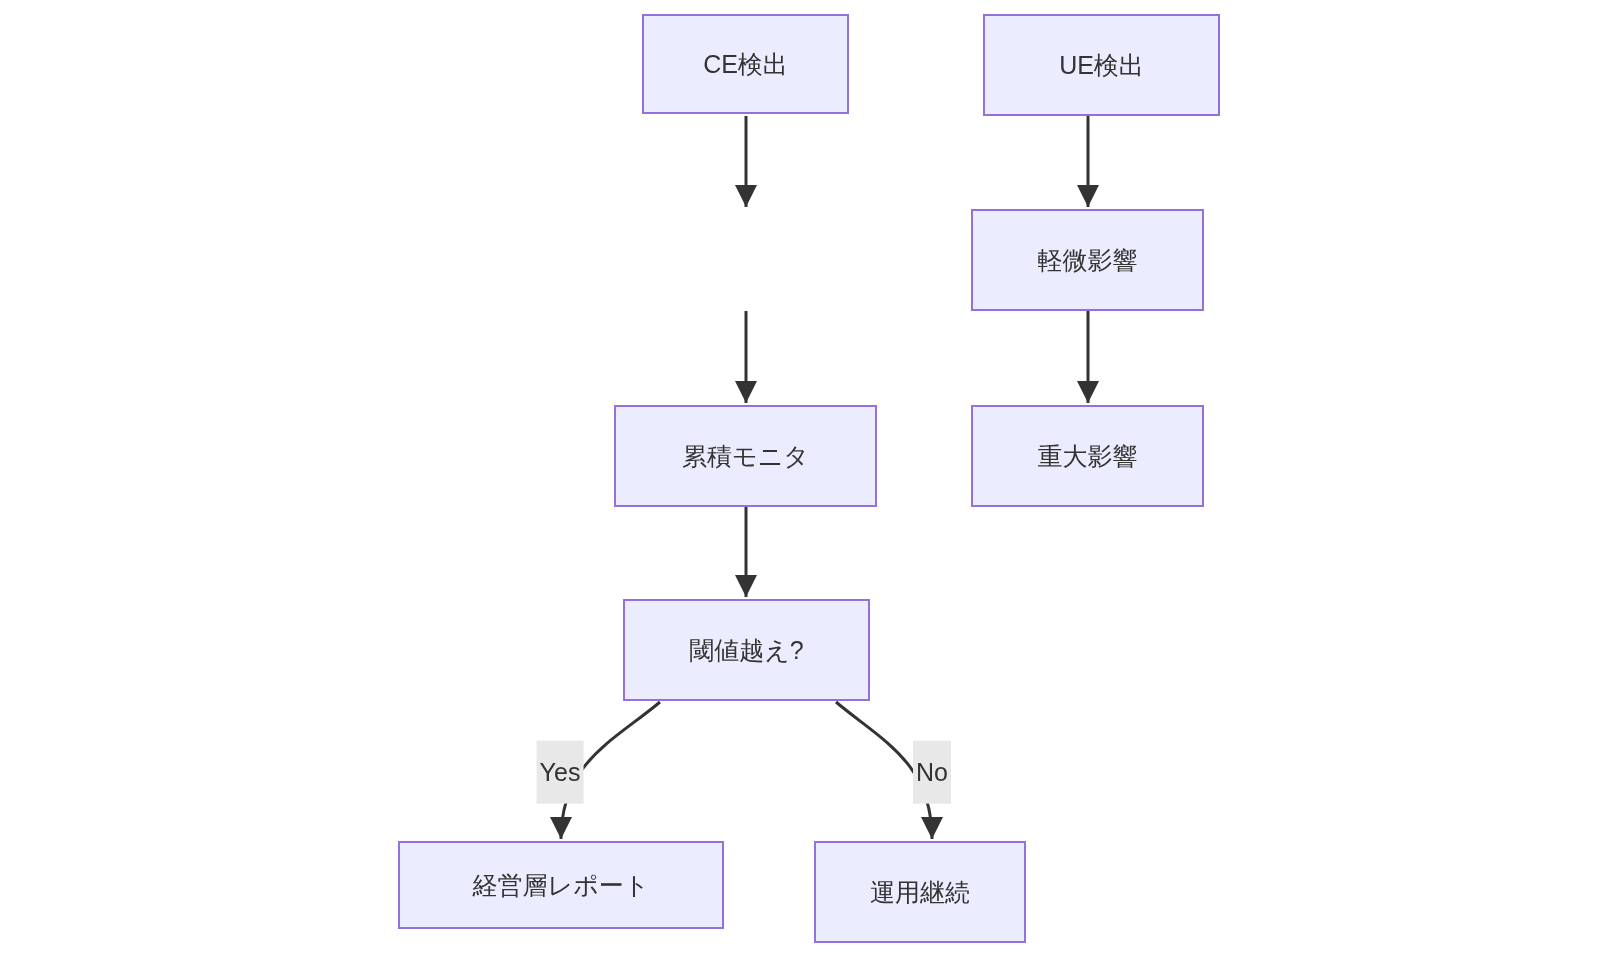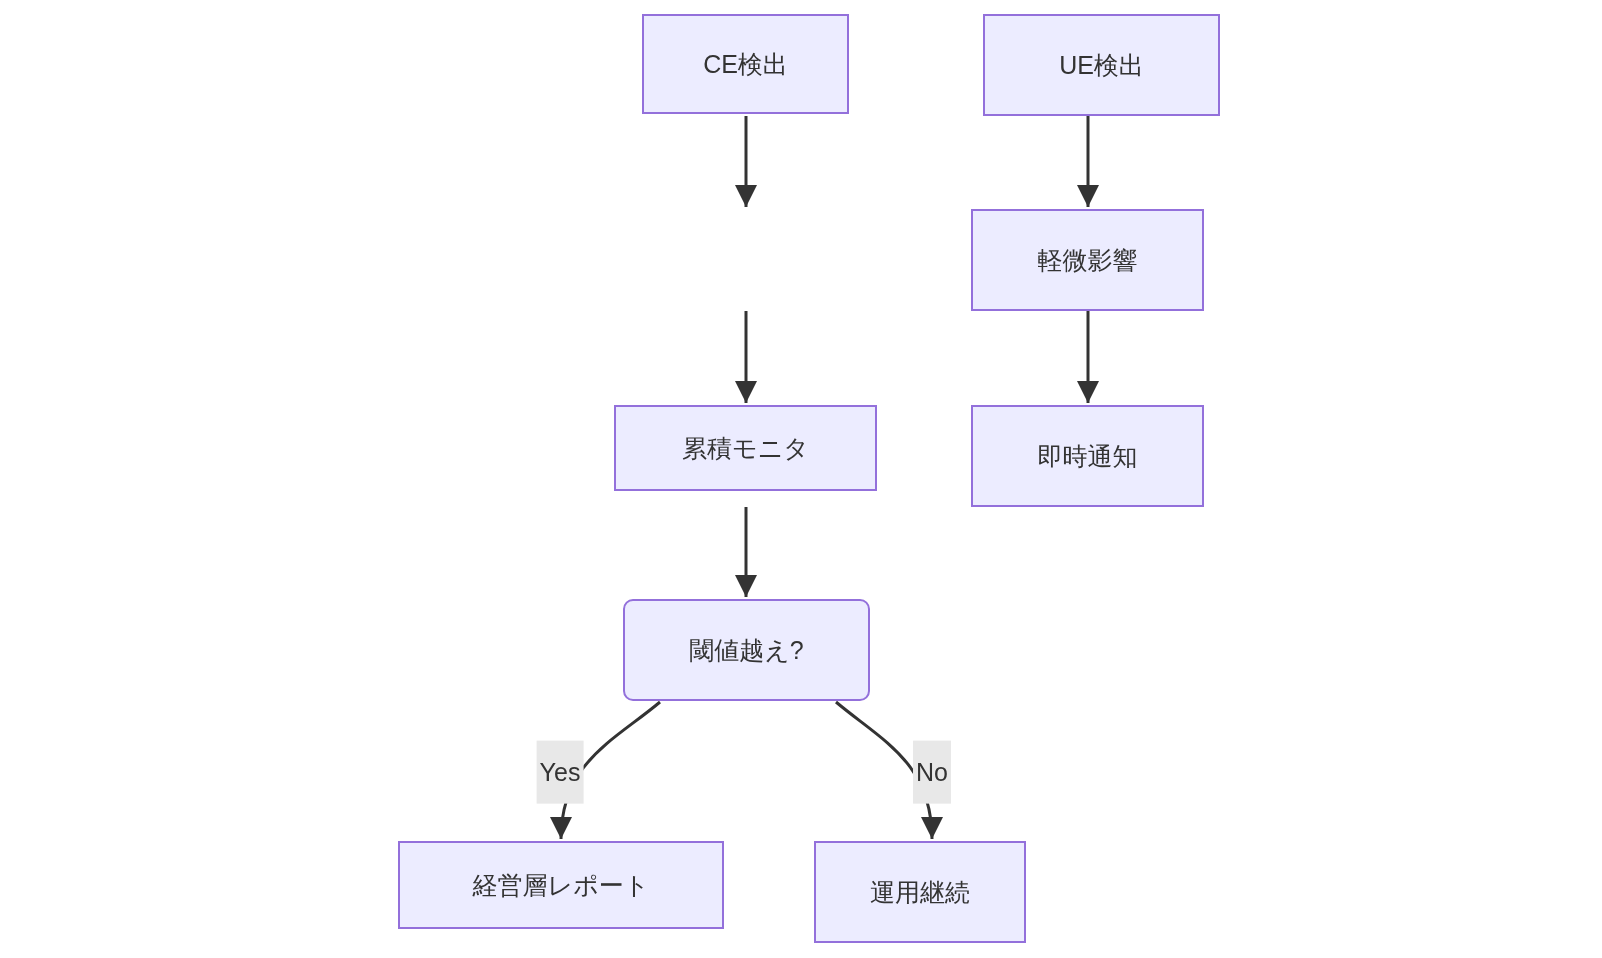--- a/index.html
+++ b/index.html
@@ -75,29 +75,29 @@
 
   <div class="node" style="left:983px; top:14px;  width:237px; height:102px;">
     <span>UE検出</span>
   </div>
 
 
   <div class="node" style="left:971px; top:209px; width:233px; height:102px;">
     <span>軽微影響</span>
   </div>
 
-  <div class="node" style="left:614px; top:405px; width:263px; height:86px;">
+  <div class="node" style="left:614px; top:405px; width:263px; height:102px;">
     <span>累積モニタ</span>
   </div>
 
   <div class="node" style="left:971px; top:405px; width:233px; height:102px;">
-    <span>即時通知</span>
+    <span>重大影響</span>
   </div>
 
-  <div class="node" style="left:623px; top:599px; width:247px; height:102px;border-radius:10px;">
+  <div class="node" style="left:623px; top:599px; width:247px; height:102px;">
     <span>閾値越え?</span>
   </div>
 
   <div class="node" style="left:398px; top:841px; width:326px; height:88px;">
     <span>経営層レポート</span>
   </div>
 
   <div class="node" style="left:814px; top:841px; width:212px; height:102px;">
     <span>運用継続</span>
   </div>

